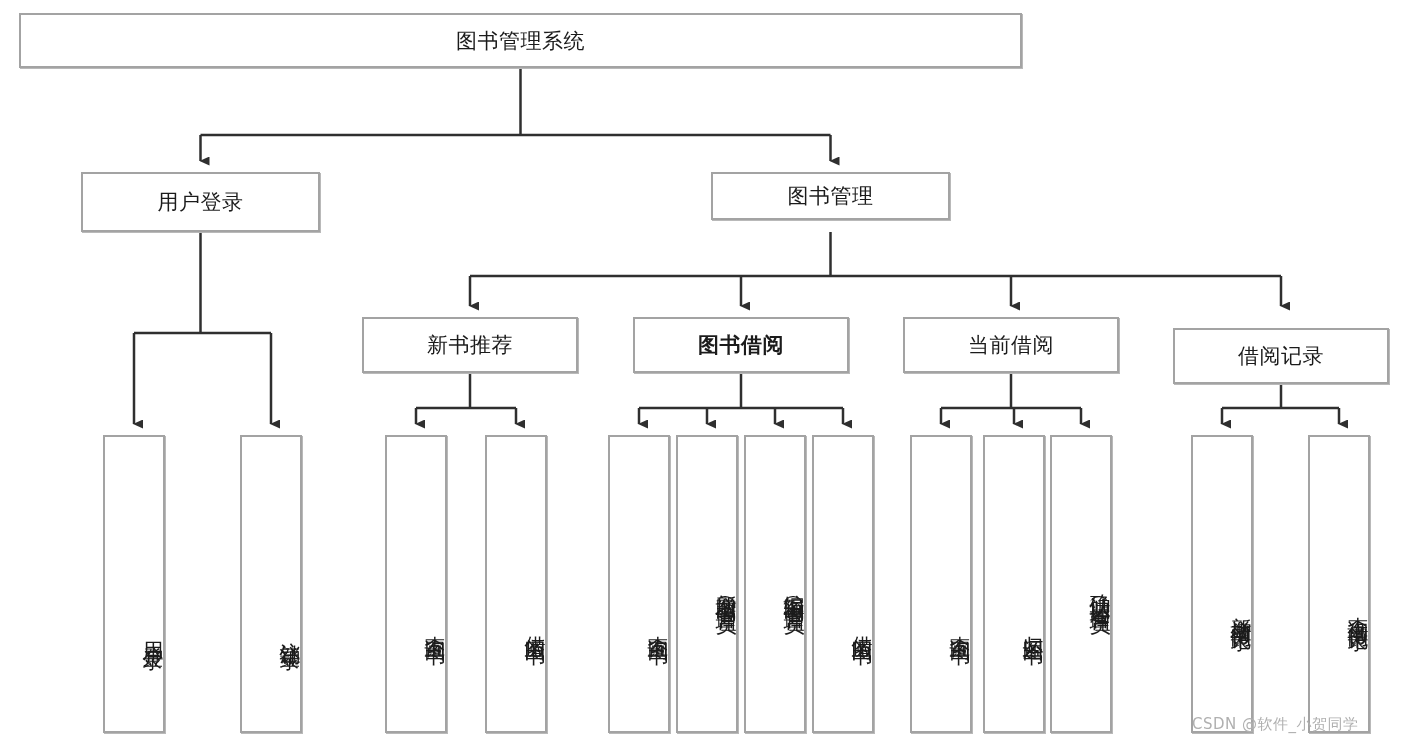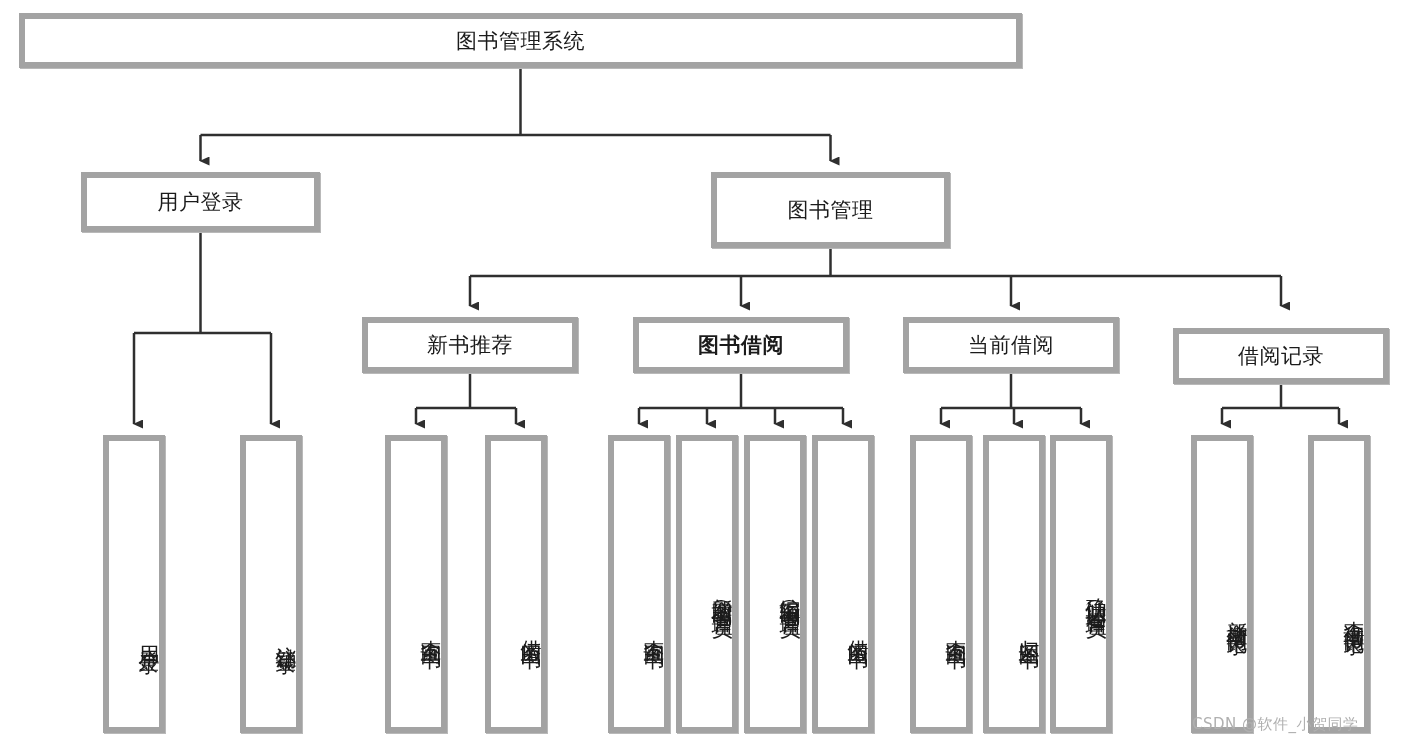--- a/index.html
+++ b/index.html
@@ -18,21 +18,21 @@
   #diagram-root {
     position: absolute;
     left: 0;
     top: 0;
     width: 1405px;
     height: 747px;
   }
   .node-box {
     position: absolute;
     background: #ffffff;
-    border: 6px solid #a3a3a3;
+    border: 2px solid #a3a3a3;
     box-sizing: border-box;
     box-shadow: 1px 1px 0 0 #b9b9b9;
   }
   .node-label-h {
     position: absolute;
     left: 0;
     top: 0;
     width: 100%;
     height: 100%;
     display: flex;
@@ -120,21 +120,21 @@
         <line x1="1339" y1="408" x2="1339" y2="424" stroke="#2f2f2f" stroke-width="2.5" marker-end="url(#arrowhead)"></line>
       </g>
   </svg>
   <div id="node-layer">
       <div class="node-box" style="left: 19px; top: 13px; width: 1003px; height: 55px;">
         <span class="node-label-h">图书管理系统</span>
       </div>
       <div class="node-box" style="left: 81px; top: 172px; width: 239px; height: 60px;">
         <span class="node-label-h">用户登录</span>
       </div>
-      <div class="node-box" style="left: 711px; top: 172px; width: 239px; height: 76px;">
+      <div class="node-box" style="left: 711px; top: 172px; width: 239px; height: 48px;">
         <span class="node-label-h">图书管理</span>
       </div>
       <div class="node-box" style="left: 362px; top: 317px; width: 216px; height: 56px;">
         <span class="node-label-h">新书推荐</span>
       </div>
       <div class="node-box" style="left: 633px; top: 317px; width: 216px; height: 56px; font-weight: bold;">
         <span class="node-label-h">图书借阅</span>
       </div>
       <div class="node-box" style="left: 903px; top: 317px; width: 216px; height: 56px; padding-left: 35px;">
         <span class="node-label-h">当前借阅</span>

